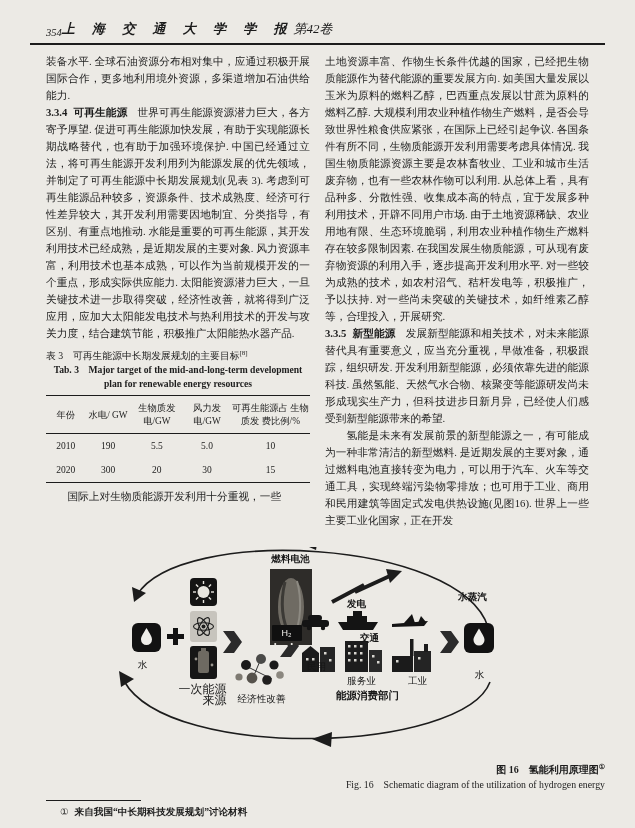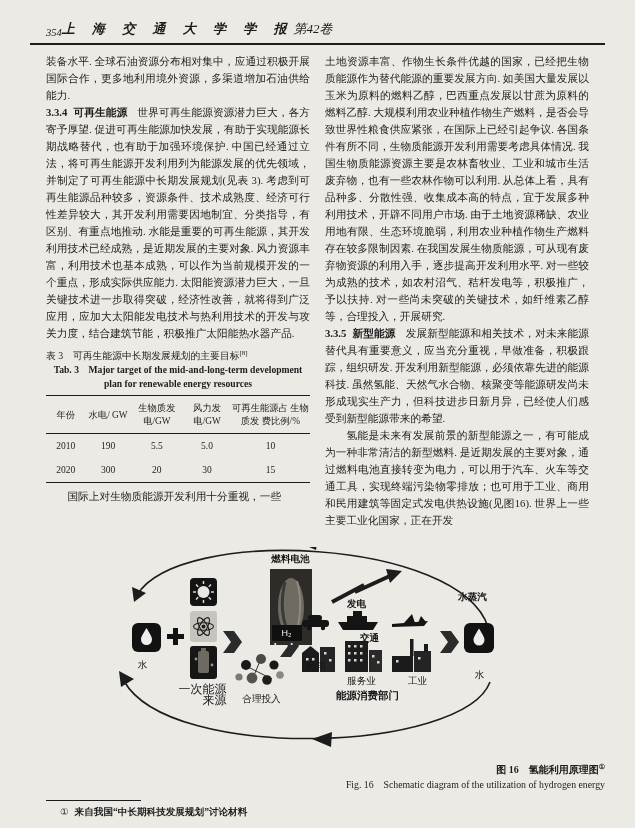--- a/index.html
+++ b/index.html
@@ -279,21 +279,21 @@
     <div class="fl b" style="left:330px;top:85px;">交通</div>
     <div class="fl" style="left:277px;top:114px;">民用</div>
     <div class="fl" style="left:322px;top:128px;">服务业</div>
     <div class="fl" style="left:378px;top:128px;">工业</div>
     <div class="fl" style="left:103px;top:112px;">水</div>
     <div class="fl" style="left:440px;top:122px;">水</div>
     <div class="fl small" style="left:163px;top:137px;">
         <div>一次能源</div>
         <div>来源</div>
       </div>
-    <div class="fl" style="left:222px;top:146px;">合理投入</div>
+    <div class="fl" style="left:222px;top:146px;">经济性改善</div>
     <div class="fl b" style="left:328px;top:142px;font-size:10.5px;">能源消费部门</div>
   </div>
 
   <div class="cap">
     <p class="zh"><span>图 16　氢能利用原理图</span><sup>①</sup></p>
     <p class="en">Fig. 16　Schematic diagram of the utilization of hydrogen energy</p>
   </div>
 
   <div class="fnote">
     <div class="rule"></div>

